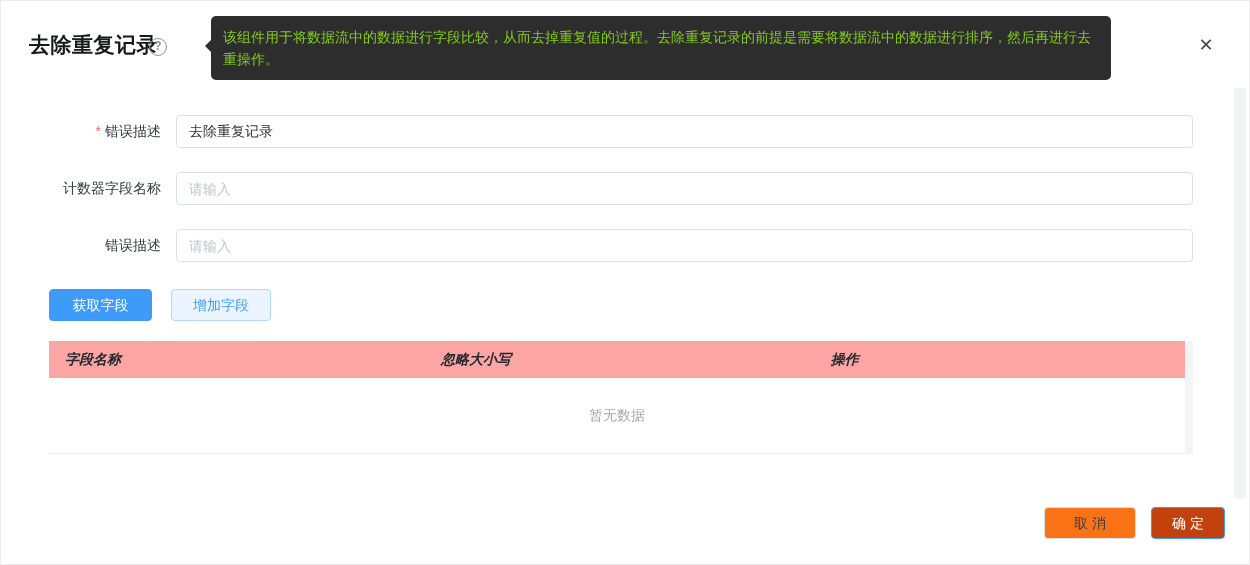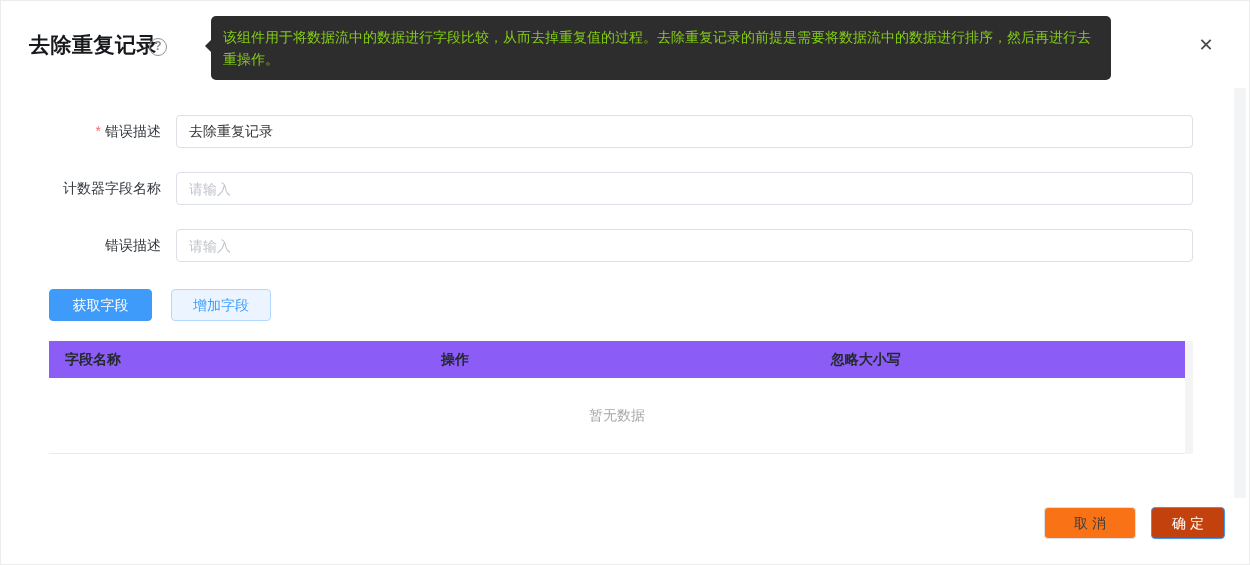--- a/index.html
+++ b/index.html
@@ -132,22 +132,23 @@
     color: #409eff;
   }
   
   .table { position: absolute; left: 48px; top: 340px; width: 1144px; }
   .table-header {
     position: relative;
     display: grid;
     grid-template-columns: 33.1% 34.3% auto;
     width: 1136px;
     height: 37px;
-    background: #8b5cf6;
+    background: #fca5a5;
     align-items: center;
+    font-style: italic;
   }
   .th-cell {
     font-size: 14px;
     font-weight: 700;
     color: #24292f;
     padding-left: 16px;
     white-space: nowrap;
   }
   .table-gutter {
     position: absolute;
@@ -221,22 +222,22 @@
     <div class="form-label" style="right:1066px;left:0;width:160px;">错误描述</div>
     <input class="form-input" type="text" placeholder="请输入" style="">
   </div>
 
   <button class="btn btn-fetch">获取字段</button>
   <button class="btn btn-add">增加字段</button>
 
   <div class="table">
     <div class="table-header">
       <div class="th-cell">字段名称</div>
+      <div class="th-cell">忽略大小写</div>
       <div class="th-cell">操作</div>
-      <div class="th-cell">忽略大小写</div>
     </div>
     <div class="table-gutter"></div>
     <div class="table-body">
       <span class="empty-text">暂无数据</span>
     </div>
   </div>
 
   <button class="btn btn-cancel">取 消</button>
   <button class="btn btn-confirm">确 定</button>
 

